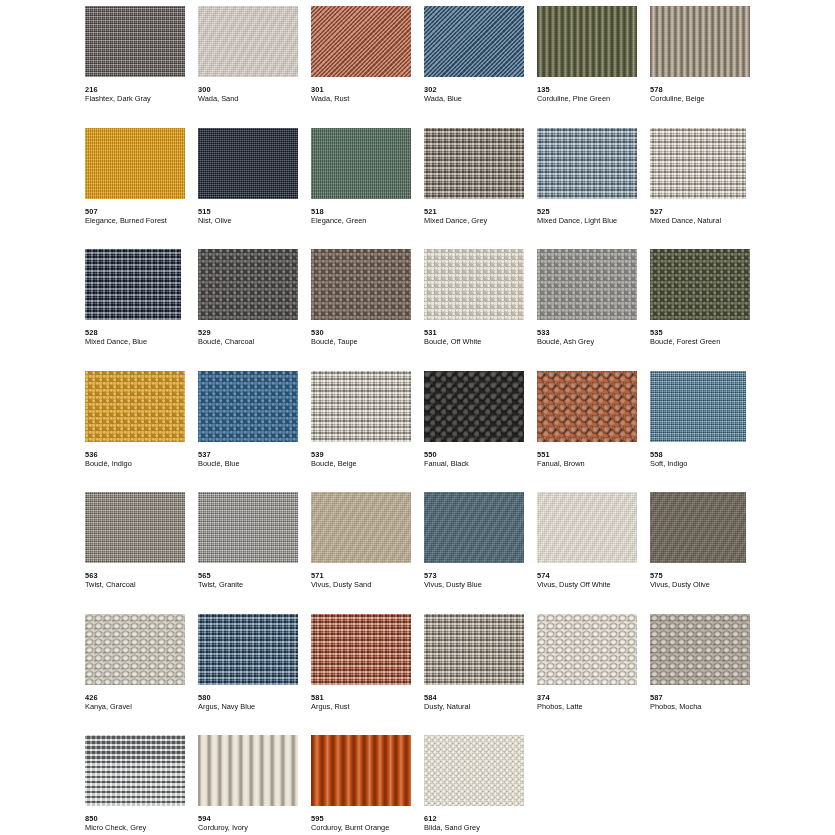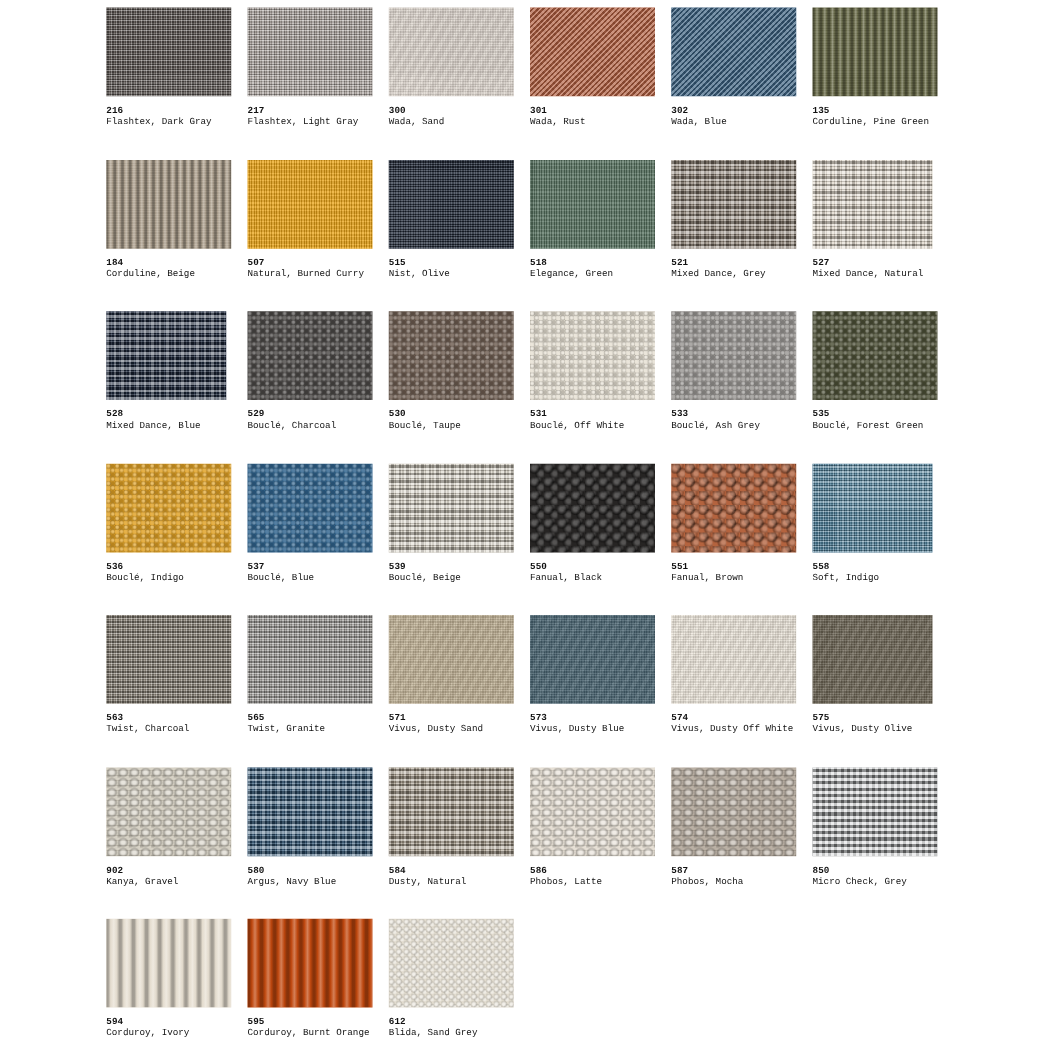--- a/index.html
+++ b/index.html
@@ -15,21 +15,20 @@
     color: #1a1a1a;
     overflow: hidden;
   }
 
   #catalog {
     position: relative;
     width: 835px;
     height: 835px;
     box-sizing: border-box;
     padding: 2px 0 0 0;
-    font-family: Liberation Mono, monospace;
   }
 
   .swatch-grid {
     display: grid;
     grid-template-columns: repeat(6, 113px);
     column-gap: 0px;
     row-gap: 0px;
     padding-left: 85px;
     padding-top: 4px;
   }
@@ -234,29 +233,20 @@
       <div class="swatch-cell">
         <div class="chip t-weave" style="background-color: rgb(93, 87, 83);">
           <div class="tex"></div>
         </div>
         <div class="caption">
           <span class="code">216</span>
           <span class="name">Flashtex, Dark Gray</span>
         </div>
       </div>
       <div class="swatch-cell">
-        <div class="chip t-weave" style="background-color: rgb(166, 158, 153);">
-          <div class="tex"></div>
-        </div>
-        <div class="caption">
-          <span class="code">217</span>
-          <span class="name">Flashtex, Light Gray</span>
-        </div>
-      </div>
-      <div class="swatch-cell">
         <div class="chip t-fine" style="background-color: rgb(221, 213, 205);">
           <div class="tex"></div>
         </div>
         <div class="caption">
           <span class="code">300</span>
           <span class="name">Wada, Sand</span>
         </div>
       </div>
       <div class="swatch-cell">
         <div class="chip t-twill" style="background-color: rgb(181, 95, 63);">
@@ -283,31 +273,31 @@
         <div class="caption">
           <span class="code">135</span>
           <span class="name">Corduline, Pine Green</span>
         </div>
       </div>
       <div class="swatch-cell">
         <div class="chip t-cord" style="background-color: rgb(181, 168, 149);">
           <div class="tex"></div>
         </div>
         <div class="caption">
-          <span class="code">184</span>
+          <span class="code">578</span>
           <span class="name">Corduline, Beige</span>
         </div>
       </div>
       <div class="swatch-cell">
         <div class="chip t-flat" style="background-color: rgb(235, 164, 20);">
           <div class="tex"></div>
         </div>
         <div class="caption">
           <span class="code">507</span>
-          <span class="name">Natural, Burned Curry</span>
+          <span class="name">Elegance, Burned Forest</span>
         </div>
       </div>
       <div class="swatch-cell">
         <div class="chip t-tight" style="background-color: rgb(38, 47, 63);">
           <div class="tex"></div>
         </div>
         <div class="caption">
           <span class="code">515</span>
           <span class="name">Nist, Olive</span>
         </div>
@@ -324,20 +314,29 @@
       <div class="swatch-cell">
         <div class="chip t-basket" style="background-color: rgb(138, 126, 112);">
           <div class="tex"></div>
         </div>
         <div class="caption">
           <span class="code">521</span>
           <span class="name">Mixed Dance, Grey</span>
         </div>
       </div>
       <div class="swatch-cell">
+        <div class="chip t-basket" style="background-color: rgb(126, 153, 168);">
+          <div class="tex"></div>
+        </div>
+        <div class="caption">
+          <span class="code">525</span>
+          <span class="name">Mixed Dance, Light Blue</span>
+        </div>
+      </div>
+      <div class="swatch-cell">
         <div class="chip t-basket narrow" style="background-color: rgb(222, 213, 199);">
           <div class="tex"></div>
         </div>
         <div class="caption">
           <span class="code">527</span>
           <span class="name">Mixed Dance, Natural</span>
         </div>
       </div>
       <div class="swatch-cell">
         <div class="chip t-basket narrow" style="background-color: rgb(30, 42, 64);">
@@ -499,48 +498,57 @@
         <div class="caption">
           <span class="code">575</span>
           <span class="name">Vivus, Dusty Olive</span>
         </div>
       </div>
       <div class="swatch-cell">
         <div class="chip t-chunky" style="background-color: rgb(211, 205, 191);">
           <div class="tex"></div>
         </div>
         <div class="caption">
-          <span class="code">902</span>
+          <span class="code">426</span>
           <span class="name">Kanya, Gravel</span>
         </div>
       </div>
       <div class="swatch-cell">
         <div class="chip t-basket" style="background-color: rgb(46, 85, 118);">
           <div class="tex"></div>
         </div>
         <div class="caption">
           <span class="code">580</span>
           <span class="name">Argus, Navy Blue</span>
         </div>
       </div>
       <div class="swatch-cell">
+        <div class="chip t-basket" style="background-color: rgb(180, 80, 44);">
+          <div class="tex"></div>
+        </div>
+        <div class="caption">
+          <span class="code">581</span>
+          <span class="name">Argus, Rust</span>
+        </div>
+      </div>
+      <div class="swatch-cell">
         <div class="chip t-basket" style="background-color: rgb(168, 157, 140);">
           <div class="tex"></div>
         </div>
         <div class="caption">
           <span class="code">584</span>
           <span class="name">Dusty, Natural</span>
         </div>
       </div>
       <div class="swatch-cell">
         <div class="chip t-chunky" style="background-color: rgb(228, 221, 209);">
           <div class="tex"></div>
         </div>
         <div class="caption">
-          <span class="code">586</span>
+          <span class="code">374</span>
           <span class="name">Phobos, Latte</span>
         </div>
       </div>
       <div class="swatch-cell">
         <div class="chip t-chunky" style="background-color: rgb(179, 168, 155);">
           <div class="tex"></div>
         </div>
         <div class="caption">
           <span class="code">587</span>
           <span class="name">Phobos, Mocha</span>

